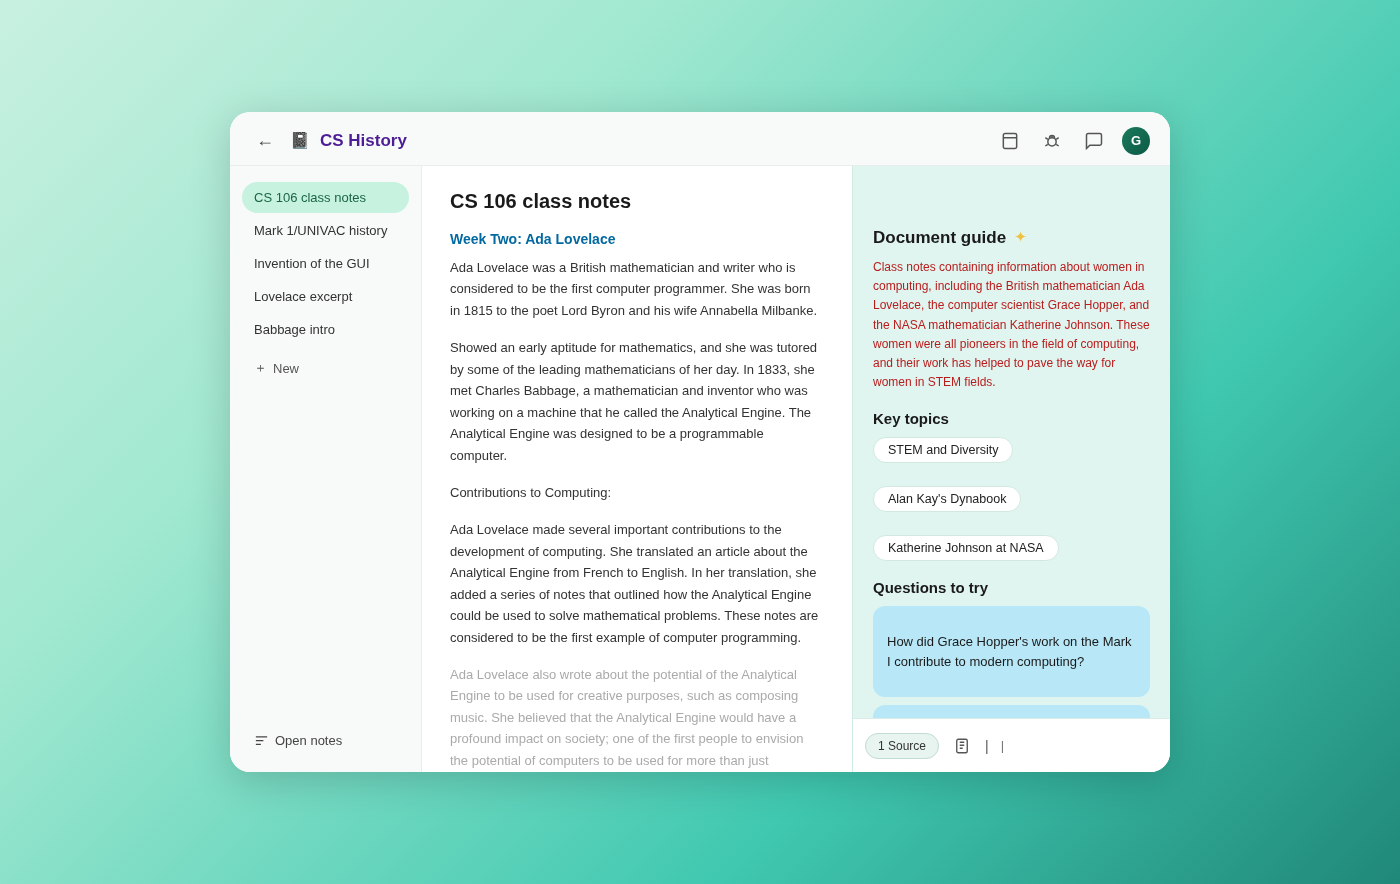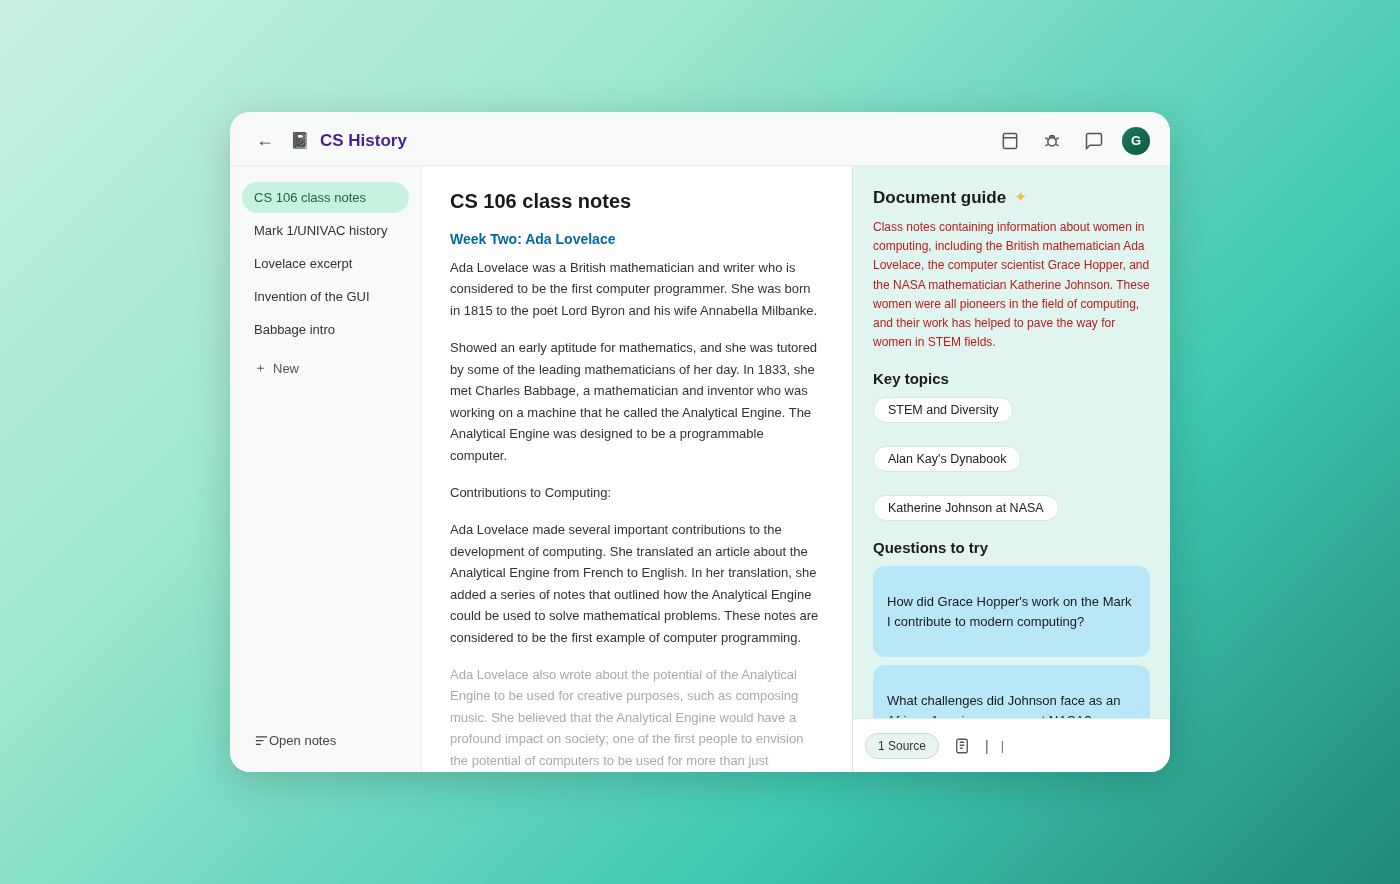--- a/index.html
+++ b/index.html
@@ -128,20 +128,21 @@
       padding: 8px 12px;
       font-size: 13px;
       color: #555;
       cursor: pointer;
       margin-top: 4px;
     }
     .sidebar-footer {
       margin-top: auto;
       display: flex;
       align-items: center;
+      gap: 6px;
       padding: 8px 12px;
       font-size: 13px;
       color: #444;
       cursor: pointer;
     }
     
     .main-content {
       flex: 1;
       padding: 24px 28px;
       overflow-y: auto;
@@ -180,20 +181,21 @@
     }
     .guide-panel {
       flex: 1;
       padding: 22px 20px 16px 20px;
       overflow-y: auto;
     }
     .guide-title-row {
       display: flex;
       gap: 8px;
       margin-bottom: 10px;
+      margin-top: 40px;
     }
     .guide-title {
       font-size: 17px;
       font-weight: 600;
       color: #1a1a1a;
     }
     .guide-star {
       color: #f0c040;
       font-size: 15px;
     }
@@ -317,22 +319,22 @@
       </button>
       <div class="avatar">G</div>
     </div>
   </div>
 
   <div class="body">
 
     <div class="sidebar">
       <div class="sidebar-item active">CS 106 class notes</div>
       <div class="sidebar-item">Mark 1/UNIVAC history</div>
+      <div class="sidebar-item">Invention of the GUI</div>
       <div class="sidebar-item">Lovelace excerpt</div>
-      <div class="sidebar-item">Invention of the GUI</div>
       <div class="sidebar-item">Babbage intro</div>
       <div class="sidebar-new">
         <span>＋</span>
         <span>New</span>
       </div>
       <div class="sidebar-footer">
         <svg width="15" height="15" viewBox="0 0 24 24" fill="none" stroke="#444" stroke-width="2">
             <path d="M3 6h18M3 12h12M3 18h8"></path>
           </svg>
         <span>Open notes</span>

